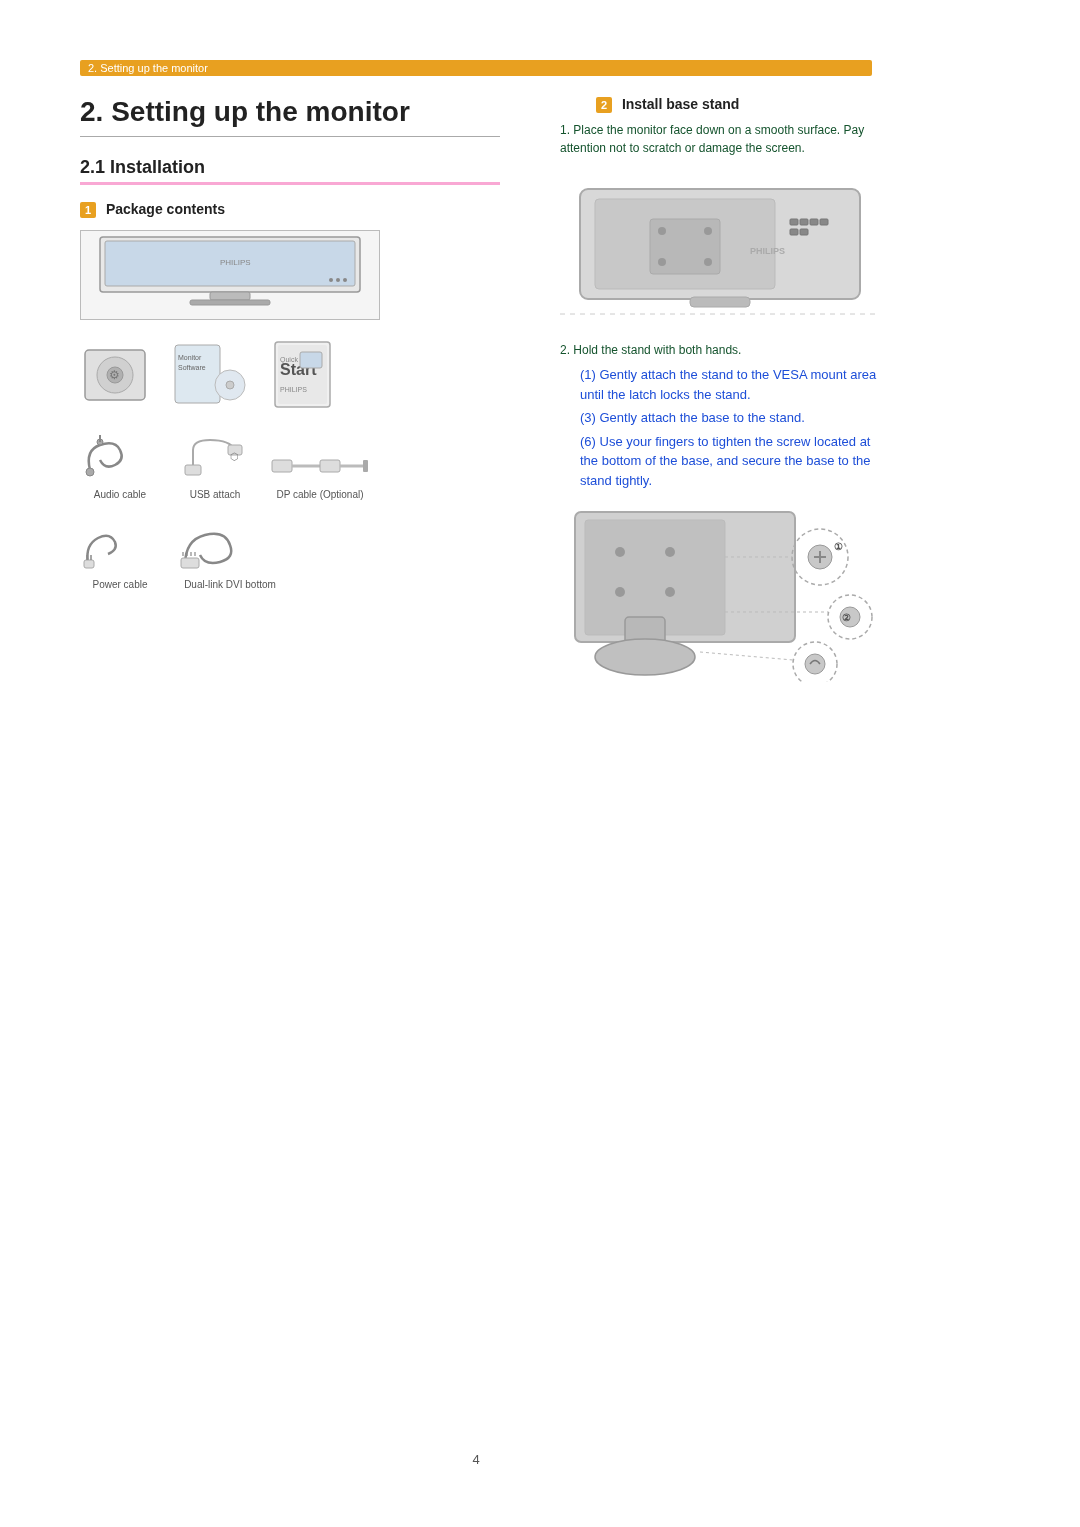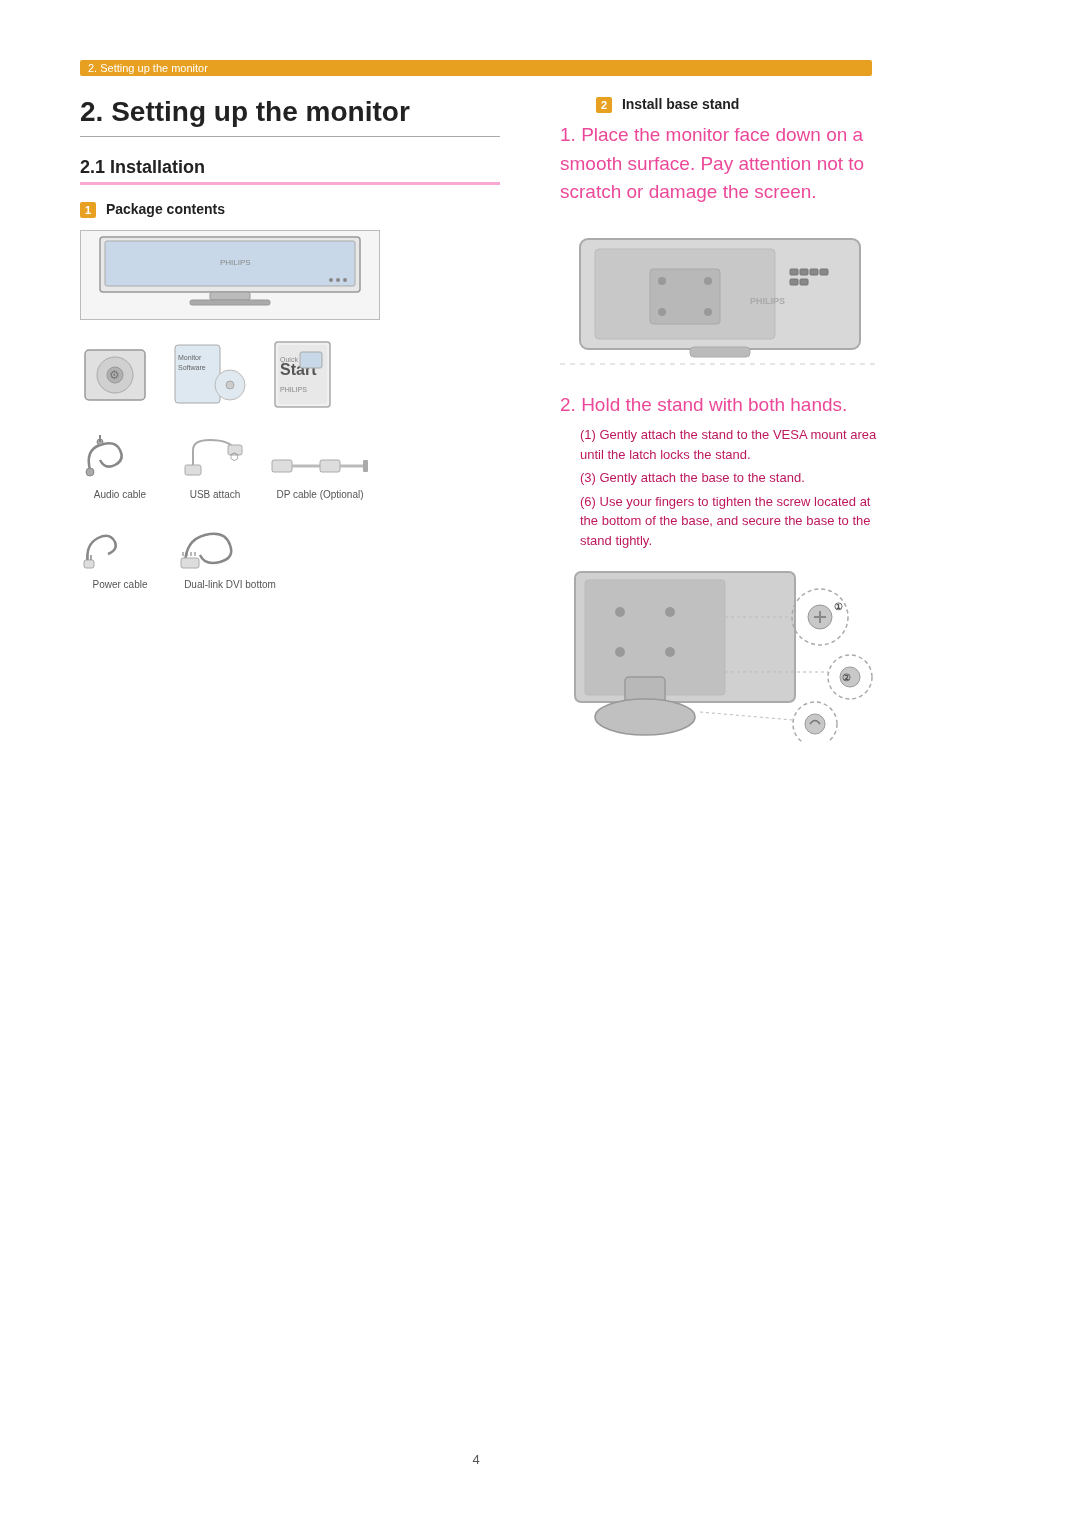--- a/index.html
+++ b/index.html
@@ -151,29 +151,29 @@
     }
 
     .install-step-title {
       font-size: 14px;
       font-weight: bold;
       margin-bottom: 8px;
       padding-left: 36px;
     }
 
     .step-text {
-      font-size: 19px;
-      color: #ec4899;
+      font-size: 12px;
+      color: #14532d;
       line-height: 1.5;
       margin-bottom: 6px;
     }
 
     .sub-step {
       font-size: 13px;
-      color: #be185d;
+      color: #1d4ed8;
       line-height: 1.5;
       margin-left: 20px;
       margin-bottom: 4px;
     }
 
     .illus-container {
       margin: 12px 0;
     }
 
     .page-number {

